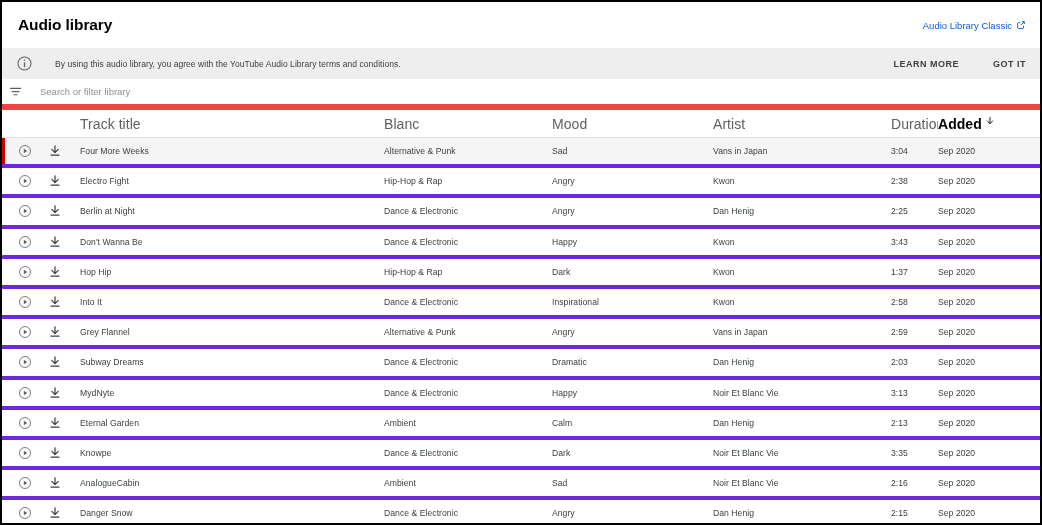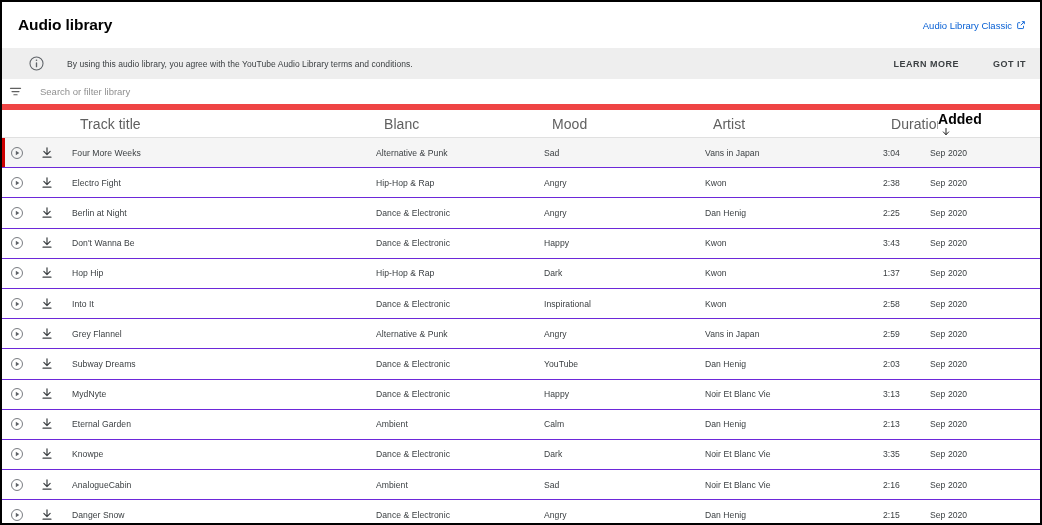--- a/index.html
+++ b/index.html
@@ -53,21 +53,21 @@
   .classic-link .label { text-decoration: none; }
   .ext-icon { display: block; width: 10px; height: 10px; }
 
   
   .notice-bar {
     flex: 0 0 31px;
     height: 31px;
     background: #eeeeee;
     display: flex;
     align-items: center;
-    padding: 0 12px 0 26px;
+    padding: 0 12px 0 14px;
     gap: 0;
   }
   .notice-icon {
     width: 17px;
     height: 17px;
     flex: 0 0 17px;
     display: block;
   }
   .notice-text {
     font-size: 8.5px;
@@ -129,21 +129,22 @@
     flex: 1 1 auto;
     overflow: hidden;
     background: #ffffff;
   }
 
   .row {
     display: flex;
     align-items: center;
     height: 30.2px;
     position: relative;
-    border-bottom: 1px solid #6d28d9;
+    border-bottom: 4px solid #6d28d9;
+    padding-left: 8px;
   }
 
   .header-row {
     height: 28px;
     border-bottom: 1px solid #e0e0e0;
     padding-left: 8px;
   }
 
   .track-row { cursor: pointer; }
   .track-row.selected { background: #f5f5f5; }
@@ -175,21 +176,21 @@
     height: 14px;
     cursor: pointer;
   }
   .sort-arrow {
     display: inline-block;
     vertical-align: -2px;
     width: 10px;
     height: 10px;
     margin-left: 3px;
   }
-  .added-head-wrap { display: inline-flex; align-items: flex-start; flex-direction: column; }
+  .added-head-wrap { display: inline-flex; align-items: flex-start; }
 </style>
 </head>
 <body>
 
 <div id="app">
 
   <div class="page-header">
     <div class="page-title">Audio library</div>
     <a class="classic-link">
       <span class="label">Audio Library Classic</span>
@@ -390,21 +391,21 @@
       </svg>
     </div>
     <div class="c-dl">
       <svg class="dl-icon" viewBox="0 0 24 24">
         <path d="M12 3v10.4 M6.6 9.3L12 14.7l5.4-5.4" fill="none" stroke="#3c4043" stroke-width="2.1" stroke-linecap="round" stroke-linejoin="round"></path>
         <rect x="4.2" y="18.2" width="15.6" height="1.9" rx="0.95" fill="#3c4043"></rect>
       </svg>
     </div>
     <div class="cell c-title">Subway Dreams</div>
     <div class="cell c-genre">Dance &amp; Electronic</div>
-    <div class="cell c-mood">YouTube</div>
+    <div class="cell c-mood">Dramatic</div>
     <div class="cell c-artist">Dan Henig</div>
     <div class="cell c-duration">2:03</div>
     <div class="cell c-added">Sep 2020</div>
   </div>
         <div class="row track-row">
     <div class="c-play">
       <svg class="play-icon" viewBox="0 0 24 24">
         <circle cx="12" cy="12" r="9.4" fill="none" stroke="#5f6368" stroke-width="1.45"></circle>
         <path d="M10 8.1l6 3.9-6 3.9z" fill="#5f6368"></path>
       </svg>

